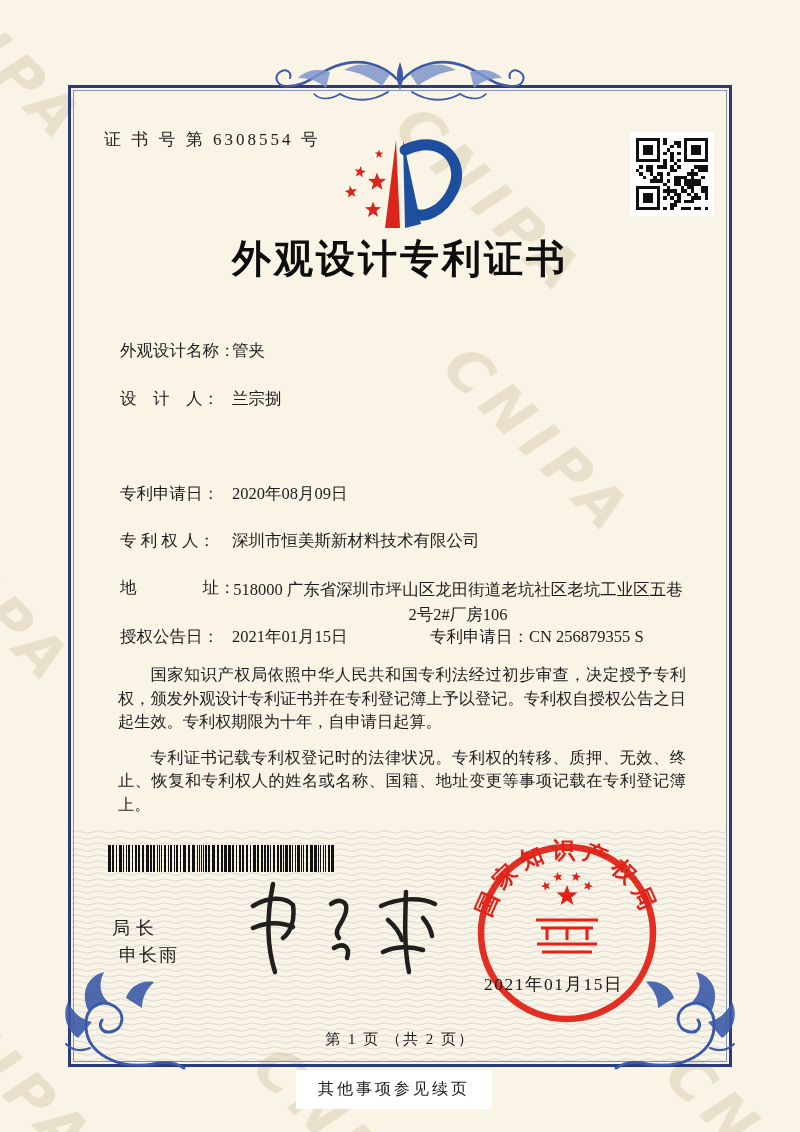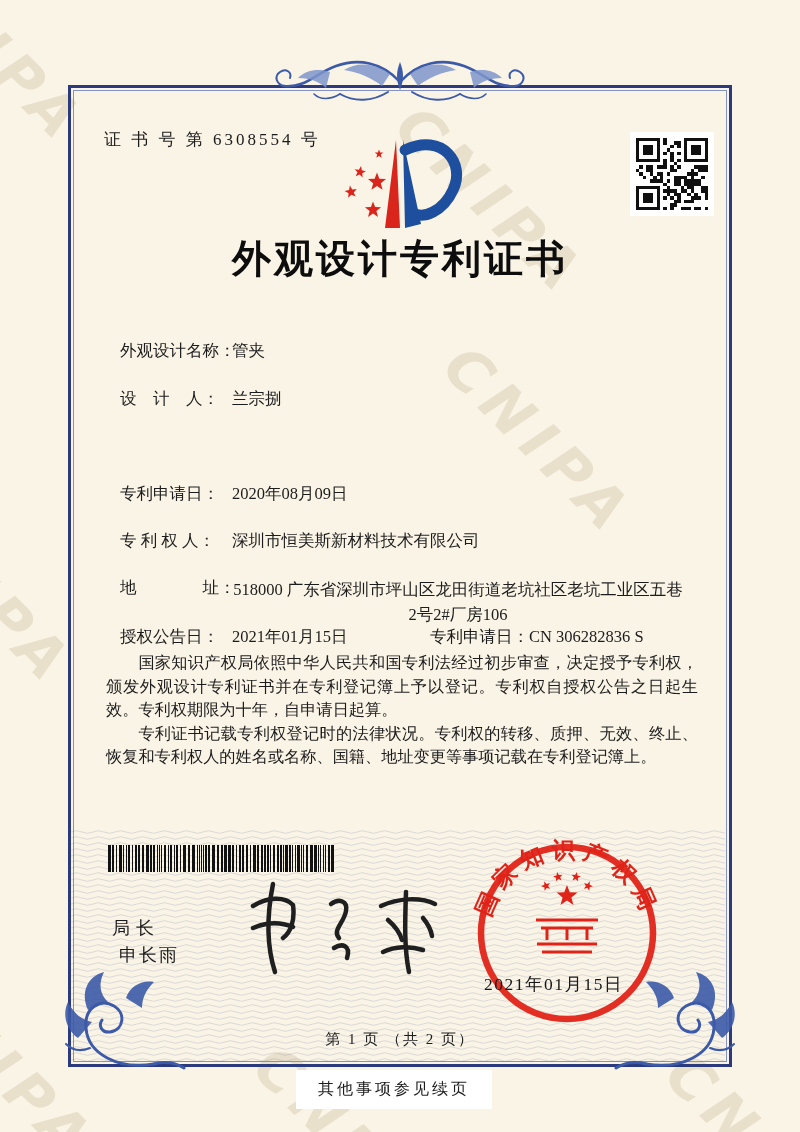--- a/index.html
+++ b/index.html
@@ -50,21 +50,21 @@
   .f5 .val{
     display:inline-block;width:452px;white-space:normal;word-break:break-all;
     vertical-align:top;line-height:25px;text-align:center;
   }
   .pair2{position:absolute;left:310px;top:0;}
 
   .body-text{
     left:106px;top:652px;width:592px;font-size:16.2px;line-height:23.5px;
     text-align:justify;z-index:3;
   }
-  .body-text p{margin:0;text-indent:2em;}
+  .body-text p{margin:12px;text-indent:2em;}
 
   #waves{left:71px;top:829px;z-index:1;}
 
   .barcode{
     left:108px;top:845px;width:234px;height:27px;display:flex;align-items:stretch;z-index:3;
   }
   .barcode span{display:block;height:100%;background:#111;flex:none;}
 
   .signer-title{left:112px;top:916px;font-size:18px;letter-spacing:6px;z-index:3;}
   .signer-name{left:112px;top:943px;font-size:18px;letter-spacing:2px;z-index:3;margin-left:7px;}
@@ -435,21 +435,21 @@
   </div>
   <div class="frow f4">
     <span class="lbl">专 利 权 人：</span><span class="val">深圳市恒美斯新材料技术有限公司</span>
   </div>
   <div class="frow f5">
     <span class="lbl">地　　　　址：</span><span class="val">518000 广东省深圳市坪山区龙田街道老坑社区老坑工业区五巷2号2#厂房106</span>
   </div>
   <div class="frow f6">
     <span class="lbl">授权公告日：</span><span class="val">2021年01月15日</span>
     <span class="pair2">
-      <span>专利申请日：</span><span>CN 306282836 S</span>
+      <span>专利申请日：</span><span>CN 256879355 S</span>
     </span>
   </div>
 </div>
 
 <div class="abs body-text">
   <p>国家知识产权局依照中华人民共和国专利法经过初步审查，决定授予专利权，颁发外观设计专利证书并在专利登记簿上予以登记。专利权自授权公告之日起生效。专利权期限为十年，自申请日起算。</p>
   <p>专利证书记载专利权登记时的法律状况。专利权的转移、质押、无效、终止、恢复和专利权人的姓名或名称、国籍、地址变更等事项记载在专利登记簿上。</p>
 </div>
 
 <div id="barcode" class="abs barcode">

